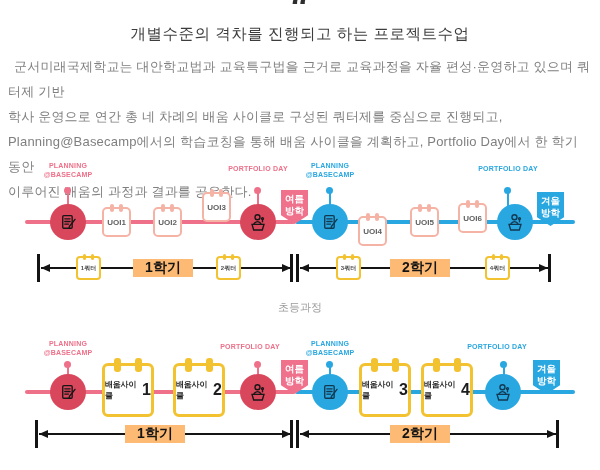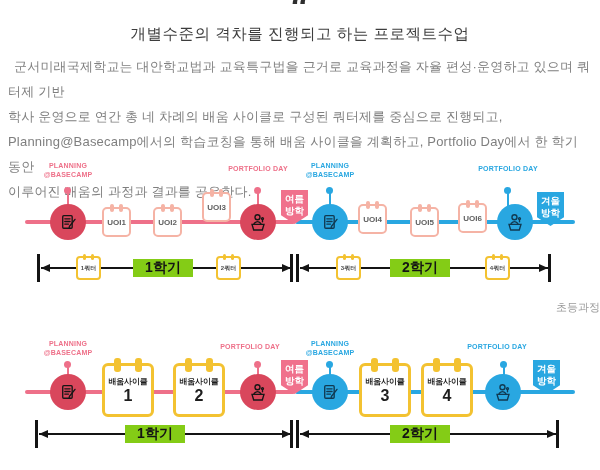--- a/index.html
+++ b/index.html
@@ -21,36 +21,36 @@
   .pin-dot{position:absolute; width:7px; height:7px; border-radius:50%;}
   .pin-stem{position:absolute; width:2px;}
   .tl-circle{position:absolute; width:36px; height:36px; border-radius:50%; display:flex; align-items:center; justify-content:center; z-index:3;}
   .crimson{background:#D9475C;} .bluec{background:#29A7E1;}
   .uoi-cal{position:absolute; width:29px; height:30px; box-sizing:border-box; background:#fff; border:2px solid #F5B3A5;
            border-radius:5px; display:flex; align-items:center; justify-content:center;
            font-size:8px; font-weight:bold; color:#5f5f5f; z-index:2;text-align:center;}
   .uoi-cal::before,.uoi-cal::after{content:""; position:absolute; top:-5px; width:4px; height:8px; border-radius:2px; background:#F5B3A5;}
   .uoi-cal::before{left:6px;} .uoi-cal::after{right:6px;}
   .big-cal{position:absolute; width:52px; height:54px; box-sizing:border-box; background:#fff; border:3px solid #F3C231;
-           border-radius:6px; display:flex; flex-direction:column; align-items:center; justify-content:center;
+           border-radius:6px; display:flex; flex-direction:row; align-items:center; justify-content:center;
            z-index:2; color:#1d1d1d;}
   .big-cal::before,.big-cal::after{content:""; position:absolute; top:-8px; width:7px; height:14px; border-radius:3px; background:#F3C231;}
   .big-cal::before{left:9px;} .big-cal::after{right:9px;}
   .big-cal .cname{font-size:8px; font-weight:bold; letter-spacing:-.2px;}
   .big-cal .cnum{font-size:16px; font-weight:bold; line-height:1.1;}
   .vac-tag{position:absolute; width:27px; height:34px; color:#fff; font-size:9.5px; font-weight:bold; line-height:1.25;
            text-align:center; white-space:pre-line; padding-top:3px; box-sizing:border-box; z-index:4;
            clip-path:polygon(0 0,100% 0,100% 74%,50% 100%,0 74%);}
   .tagpink{background:#F0718C;} .tagblue{background:#29A7E1;}
   
   .m-bar{position:absolute; width:3px; height:28px; background:#141414;}
   .m-line{position:absolute; height:2px; background:#141414;}
   .ah{position:absolute; width:0; height:0; border-top:4px solid transparent; border-bottom:4px solid transparent;}
   .ah-l{border-right:9px solid #141414;} .ah-r{border-left:9px solid #141414;}
-  .m-label{position:absolute; width:60px; text-align:center; background:#84cc16; font-size:14px; font-weight:bold; color:#141414; z-index:2;}
+  .m-label{position:absolute; width:60px; text-align:center; background:#fdba74; font-size:14px; font-weight:bold; color:#141414; z-index:2;}
   .q-cal{position:absolute; width:25px; height:24px; box-sizing:border-box; background:#fff; border:2px solid #F3C231;
          border-radius:4px; display:flex; align-items:center; justify-content:center;
          font-size:6px; font-weight:bold; color:#4c4c4c; z-index:2;}
   .q-cal::before,.q-cal::after{content:""; position:absolute; top:-4px; width:3px; height:6px; border-radius:1.5px; background:#F3C231;}
   .q-cal::before{left:5px;} .q-cal::after{right:5px;}
   .caption{position:absolute; left:0; width:600px; text-align:center; font-size:11px; color:#9b9b9b;}
   .icon svg{display:block;}
 </style>
 </head>
 <body>
@@ -122,21 +122,21 @@
         <rect x="4.5" y="3.5" width="9" height="12" rx="1"></rect>
         <line x1="6.5" y1="6.5" x2="11.5" y2="6.5"></line>
           <line x1="6.5" y1="9" x2="11.5" y2="9"></line>
           <line x1="6.5" y1="11.5" x2="10" y2="11.5"></line>
         <line x1="16.2" y1="7" x2="10.8" y2="13.8"></line>
           <path d="M10.8 13.8 l-1.6 2.2 2.4 -0.7 z" fill="#113a52" stroke="none"></path>
       </svg>
     </span>
   </div>
 
-  <div class="uoi-cal" style="left:358px; top:44px;">
+  <div class="uoi-cal" style="left:358px; top:56px;">
       <span>UOI4</span>
     </div>
   <div class="uoi-cal" style="left:410px; top:47px;">
       <span>UOI5</span>
     </div>
   <div class="uoi-cal" style="left:458px; top:43px;">
       <span>UOI6</span>
     </div>
 
   <div class="tl-label blue-tx" style="left:466px; top:5px;">PORTFOLIO DAY</div>
@@ -177,21 +177,21 @@
     </div>
   <div class="q-cal" style="left:336px; top:96px;">
       <span>3쿼터</span>
     </div>
   <div class="m-label" style="left:390px; top:99px;">2학기</div>
   <div class="q-cal" style="left:485px; top:96px;">
       <span>4쿼터</span>
     </div>
 </div>
 
-<div class="caption" style="top:300px;text-align:right;">초등과정</div>
+<div class="caption" style="top:300px;">초등과정</div>
 
 <div class="abs" style="top:335px; left:0; width:600px; height:130px;">
 
   <div class="tl-line pink-bg" style="left:25px; top:55px; width:270px;"></div>
   <div class="tl-line blue-bg" style="left:295px; top:55px; width:280px;"></div>
 
   <div class="tl-label pink-tx" style="left:26px; top:5px;">PLANNING
 @BASECAMP</div>
   <div class="pin-dot pink-bg" style="left:64px; top:26px;"></div>
   <div class="pin-stem pink-bg" style="left:67px; top:31px; height:26px;"></div>

